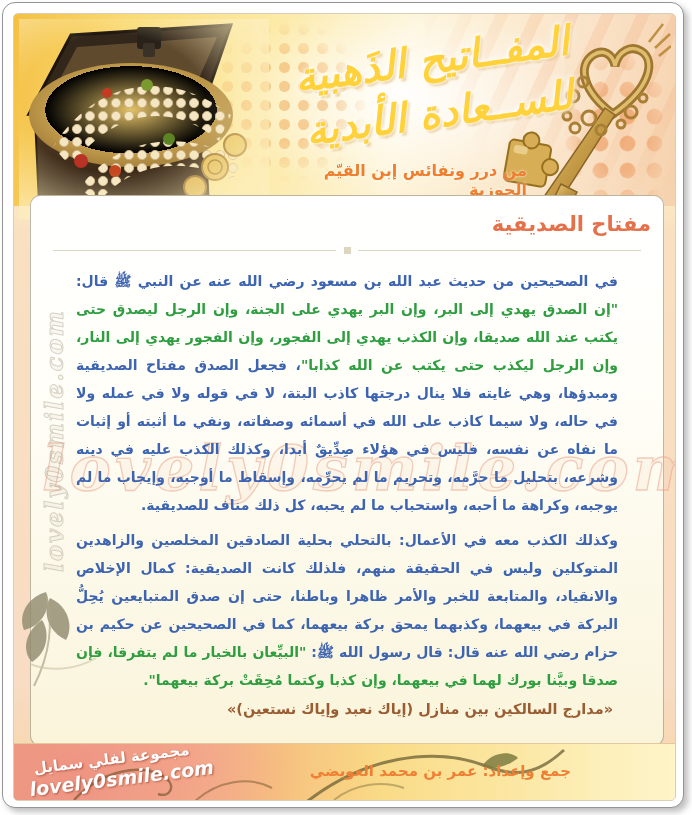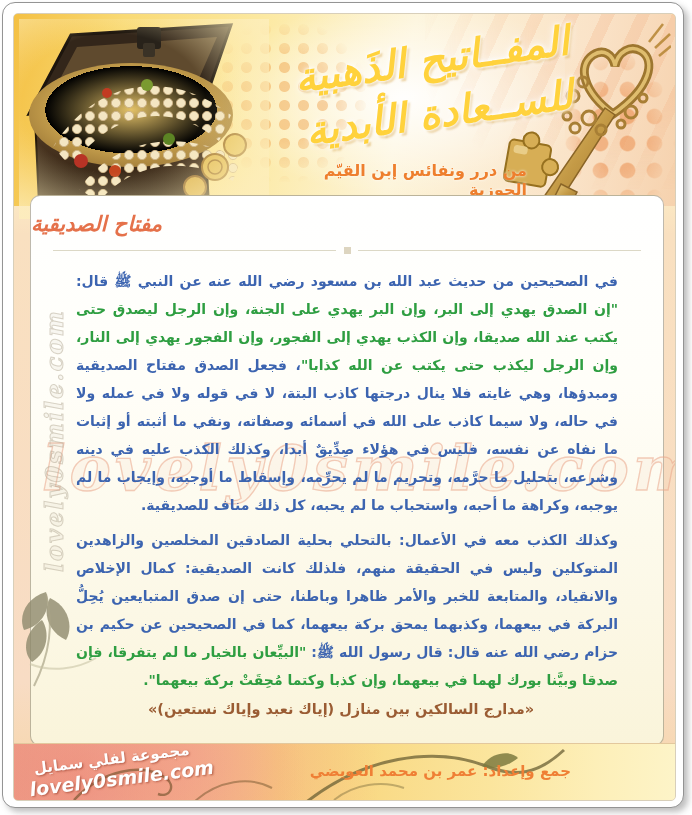--- a/index.html
+++ b/index.html
@@ -39,32 +39,32 @@
         transform:rotate(-8deg);font-style:italic;font-weight:bold;
         font-size:40px;line-height:54px;color:#ffd23c;letter-spacing:-1px;
         text-shadow:0 0 2px #fff,0 0 4px #fff,0 0 9px rgba(255,255,255,.95),2px 3px 2px rgba(206,140,20,.45);}
   .subtitle{position:absolute;right:148px;top:147px;width:248px;text-align:right;direction:rtl;
         font-weight:bold;font-size:16px;color:#ee7f2e;text-shadow:0 0 3px rgba(255,255,255,.9);}
 
   
   .card{position:absolute;left:16px;top:181px;width:632px;height:549px;border-radius:10px;
         border:1px solid rgba(110,100,75,.45);
         background:linear-gradient(180deg,#ffffff 0%,#fffef8 35%,#fcf8e6 75%,#faf4da 100%);}
-  .card-title{margin:16px 0 0 0;text-align:left;direction:rtl;font-weight:bold;
-        font-size:21px;color:#e5714a;font-style:italic;}
+  .card-title{margin:16px 12px 0 0;text-align:right;direction:rtl;font-weight:bold;
+        font-size:21px;color:#e5714a;}
   .divider{position:relative;margin:11px auto 0 auto;width:588px;height:7px;}
   .divider .line-l,.divider .line-r{position:absolute;top:3px;height:1px;width:283px;background:#dcd8c6;}
   .divider .line-l{left:0;} .divider .line-r{right:0;}
   .divider .sq{position:absolute;left:291px;top:0;width:7px;height:7px;background:#ddd5c0;}
   .body-text{position:relative;z-index:3;margin-top:13px;padding:0 38px;direction:rtl;
         text-align:justify;font-weight:bold;font-size:14px;line-height:28px;color:#3c64b0;}
   .body-text p{margin:7px;}
   .c-blue{color:#3c64b0;} .c-green{color:#2e9e41;}
   .source{position:relative;z-index:3;margin-top:0;padding:0 50px 0 38px;direction:rtl;
-        text-align:center;font-weight:bold;font-size:14.5px;color:#9a5c33;}
+        text-align:right;font-weight:bold;font-size:14.5px;color:#9a5c33;}
 
   .wm-center{position:absolute;left:28px;top:418px;z-index:2;white-space:nowrap;
         font-family:"DejaVu Serif",serif;font-style:italic;font-weight:bold;font-size:62px;
         color:rgba(240,185,160,.10);-webkit-text-stroke:1.3px rgba(233,166,138,.55);letter-spacing:4px;}
   .wm-side{position:absolute;left:26px;top:558px;z-index:2;transform:rotate(-90deg);transform-origin:0 0;
         white-space:nowrap;font-family:"DejaVu Serif",serif;font-style:italic;font-weight:bold;
         font-size:24px;color:rgba(190,180,160,.10);-webkit-text-stroke:1px rgba(180,170,150,.5);letter-spacing:2px;}
   .leaf-wrap{position:absolute;left:2px;top:540px;width:86px;height:140px;z-index:1;}
 
   

